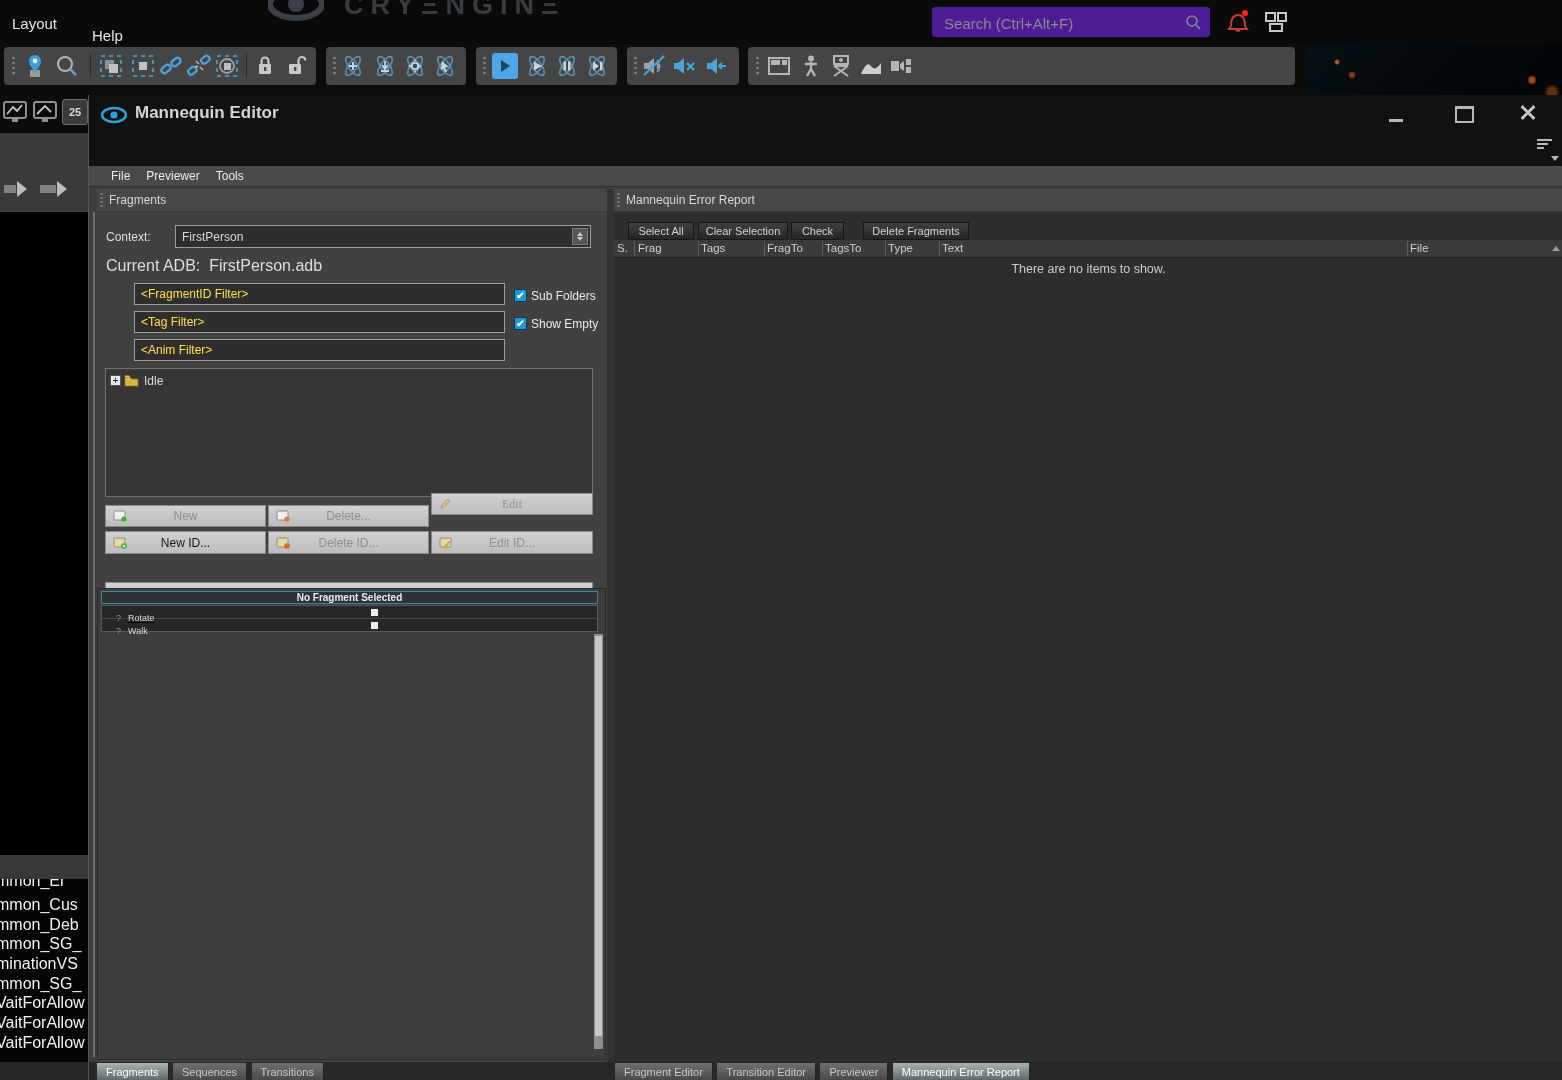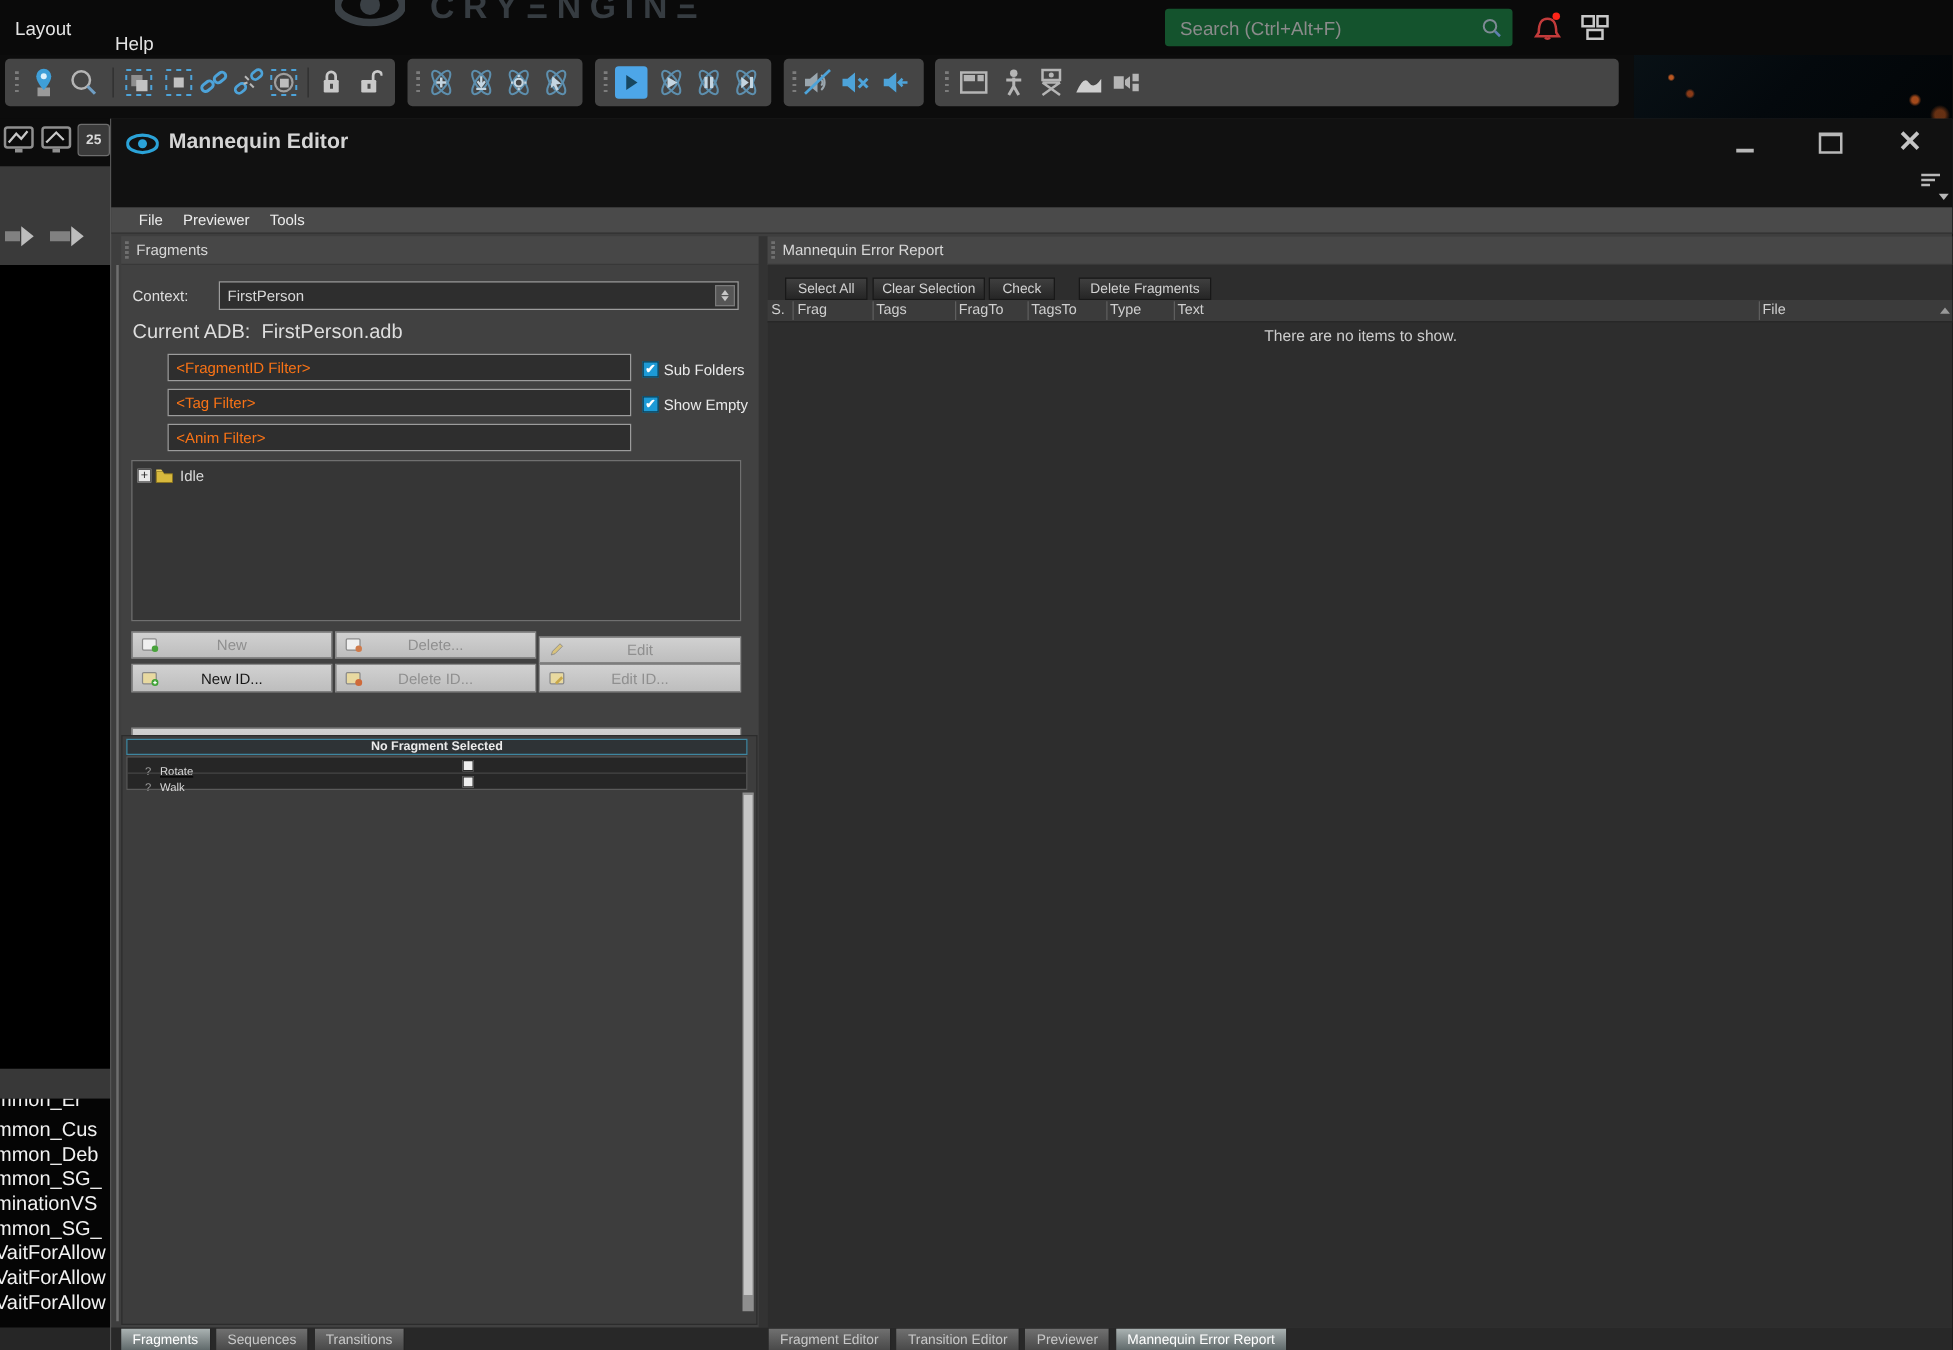--- a/index.html
+++ b/index.html
@@ -3,41 +3,41 @@
 <meta charset="utf-8">
 <style>
   html,body{margin:0;padding:0;background:#000;}
   .screen{position:relative;width:1562px;height:1080px;overflow:hidden;background:#0b0b0b;
           font-family:"Liberation Sans",sans-serif;-webkit-font-smoothing:antialiased;}
   .abs{position:absolute;}
   .nw{white-space:nowrap;}
   
   .topbar{position:absolute;left:0;top:0;width:1562px;height:44px;background:#0a0a0a;overflow:hidden;}
   .menu-item{color:#e4e4e4;font-size:15px;cursor:default;}
-  .searchbox{position:absolute;left:932px;top:7px;width:278px;height:30px;background:#14532d;border-radius:3px;}
+  .searchbox{position:absolute;left:932px;top:7px;width:278px;height:30px;background:#4c1d95;border-radius:3px;}
   .searchbox input{position:absolute;left:10px;top:0;width:230px;height:30px;background:transparent;border:none;outline:none;
                    color:#9a9a9a;font-size:15px;font-family:"Liberation Sans",sans-serif;}
   .searchbox input::placeholder{color:#8b8b8b;opacity:1;}
   
   .tb-group{position:absolute;top:47px;height:38px;background:#454545;border-radius:4px;}
   .tbi{position:absolute;top:6px;width:26px;height:26px;display:flex;align-items:center;justify-content:center;}
   .handle{position:absolute;top:10px;width:3px;height:18px;
           background-image:repeating-linear-gradient(#7c7c7c 0 2px,transparent 2px 5px);}
   .vsep{position:absolute;top:7px;width:1px;height:24px;background:#2d2d2d;}
   .play-active{background:#4da6e8;border-radius:3px;}
   
   .mq-window{position:absolute;left:88px;top:95px;width:1474px;height:985px;background:#3e3e3e;border-left:1px solid #555;}
   .titlebar{position:absolute;left:0;top:0;width:1474px;height:71px;background:#111;}
   .menubar{position:absolute;left:0;top:71px;width:1474px;height:21px;background:#4a4a4a;border-bottom:1px solid #2f2f2f;
            display:flex;align-items:center;padding-left:14px;box-sizing:border-box;}
   .menubar div{color:#ececec;font-size:12px;padding:0 8px;}
   .panel-header{position:absolute;left:0;top:0;height:23px;background:#474747;border-bottom:1px solid #383838;
                 color:#d8d8d8;font-size:12px;display:flex;align-items:center;box-sizing:border-box;}
   .dots{width:3px;height:14px;margin:0 6px 0 3px;background-image:repeating-linear-gradient(#6f6f6f 0 2px,transparent 2px 4px);}
-  .tinput{position:absolute;background:#2e2e2e;border:1px solid #9c9c9c;color:#f97316;font-size:12px;
+  .tinput{position:absolute;background:#2e2e2e;border:1px solid #9c9c9c;color:#fde047;font-size:12px;
           display:flex;align-items:center;padding:0 6px;box-sizing:border-box;}
   .cbx{position:absolute;width:13px;height:13px;background:#1d9ad6;border:1px solid #0d3d52;color:#fff;font-size:10px;
        line-height:12px;text-align:center;font-weight:bold;box-sizing:border-box;}
   .cbx-label{position:absolute;color:#e9e9e9;font-size:12px;text-align:right;}
   .lbtn{position:absolute;background:linear-gradient(#d1d1d1,#bdbdbd);border:1px solid #8a8a8a;font-size:12px;color:#161616;
         display:flex;align-items:center;justify-content:center;box-sizing:border-box;}
   .lbtn.dis{color:#8f8f8f;}
   .bicon{position:absolute;left:7px;top:50%;transform:translateY(-50%);}
   .dbtn{position:absolute;background:linear-gradient(#3f3f3f,#262626);border:1px solid #181818;color:#d2d2d2;font-size:11px;
         display:flex;align-items:center;justify-content:center;box-sizing:border-box;}
@@ -438,21 +438,21 @@
           </svg>
         <span>New</span>
       </div>
       <div class="lbtn dis" style="left:171px;top:316px;width:161px;height:22px;">
         <svg class="bicon" width="14" height="12" viewBox="0 0 14 12">
             <rect x="1" y="1" width="11" height="9" rx="1" fill="#efefef" stroke="#8a8a8a"></rect>
             <circle cx="11" cy="9" r="2.6" fill="#cf7a4a"></circle>
           </svg>
         <span>Delete...</span>
       </div>
-      <div class="lbtn dis" style="left:334px;top:320px;width:162px;height:22px;">
+      <div class="lbtn dis" style="left:334px;top:304px;width:162px;height:22px;font-family:Liberation Serif, serif;">
         <svg class="bicon" width="14" height="12" viewBox="0 0 14 12">
             <path d="M2 10 l1 -3 6 -6 2 2 -6 6 z" fill="#d9c27a" stroke="#8a8a8a" stroke-width="0.7"></path>
           </svg>
         <span>Edit</span>
       </div>
 
       <div class="lbtn" style="left:8px;top:342px;width:161px;height:23px;">
         <svg class="bicon" width="14" height="12" viewBox="0 0 14 12">
             <rect x="1" y="1" width="11" height="9" rx="1" fill="#e8d9a0" stroke="#8a8a8a"></rect>
             <circle cx="11" cy="9" r="2.8" fill="#3fa336"></circle>

